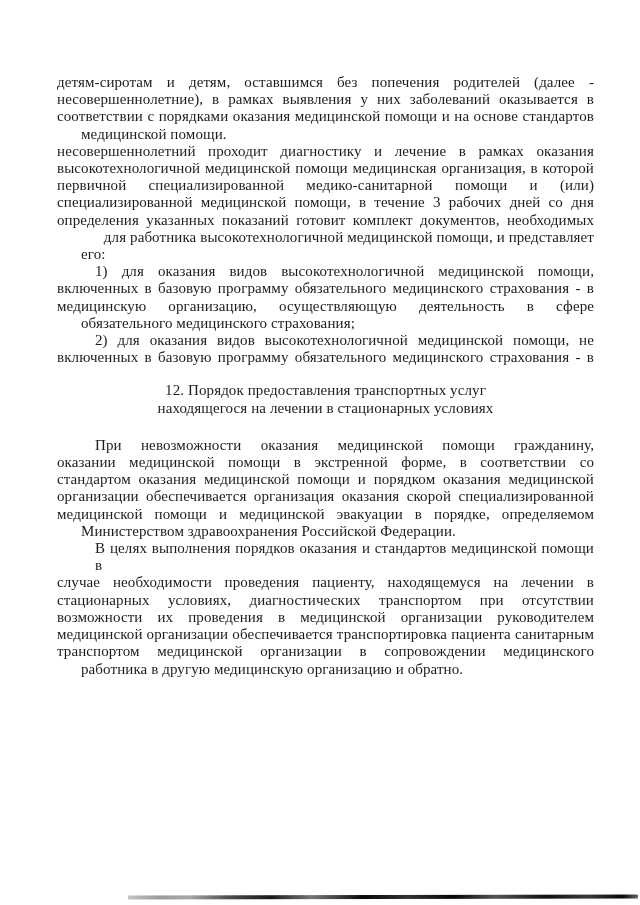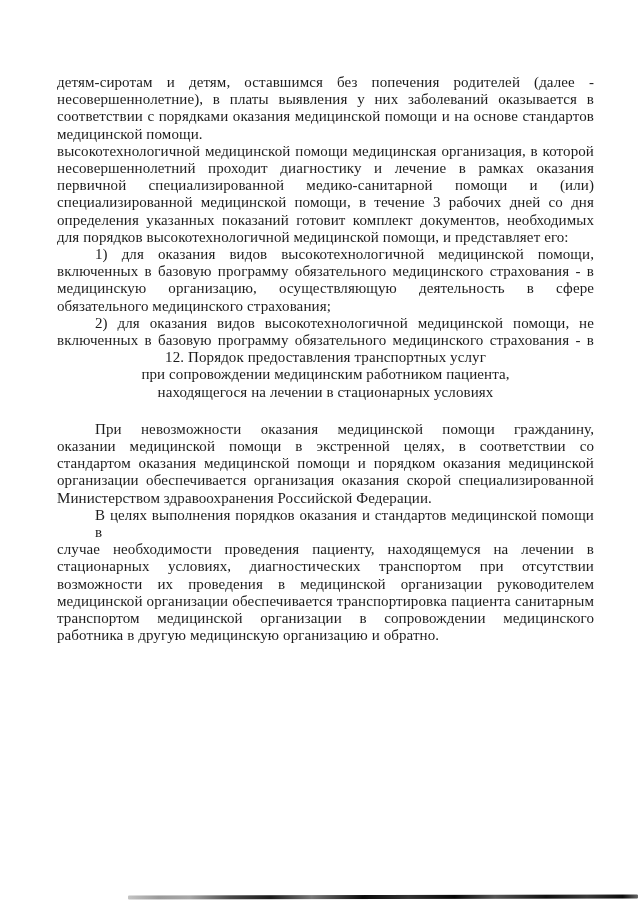--- a/index.html
+++ b/index.html
@@ -24,30 +24,32 @@
     position: absolute;
     left: 57px;
     top: 74px;
     width: 537px;
     font-size: 15px;
     line-height: 17.2px;
     letter-spacing: 0.1px;
   }
   .block { margin: 0; }
   .block.heading {
+    margin-top: 16px;
     margin-bottom: 20px;
   }
   .line { min-height: 17.2px; }
   .line.just {
     text-align: justify;
     text-align-last: justify;
   }
   .line.last {
     text-align: right;
     text-align-last: left;
+    margin-left: 24px;
   }
   .line.center {
     text-align: center;
     text-align-last: center;
   }
   .line.indent { padding-left: 38px; }
   .scan-line {
     position: absolute;
     left: 128px;
     top: 895px;
@@ -63,52 +65,52 @@
     transform: rotate(-0.12deg);
   }
 </style>
 </head>
 <body>
 
 <div class="page">
   <div class="textcol">
       <div class="block paragraph">
         <div class="line just">детям-сиротам и детям, оставшимся без попечения родителей (далее -</div>
-        <div class="line just">несовершеннолетние), в платы выявления у них заболеваний оказывается в</div>
+        <div class="line just">несовершеннолетние), в рамках выявления у них заболеваний оказывается в</div>
         <div class="line just">соответствии с порядками оказания медицинской помощи и на основе стандартов</div>
         <div class="line last">медицинской помощи.</div>
       </div>
       <div class="block paragraph">
+        <div class="line just">несовершеннолетний проходит диагностику и лечение в рамках оказания</div>
         <div class="line just">высокотехнологичной медицинской помощи медицинская организация, в которой</div>
-        <div class="line just">несовершеннолетний проходит диагностику и лечение в рамках оказания</div>
         <div class="line just">первичной специализированной медико-санитарной помощи и (или)</div>
         <div class="line just">специализированной медицинской помощи, в течение 3 рабочих дней со дня</div>
         <div class="line just">определения указанных показаний готовит комплект документов, необходимых</div>
-        <div class="line last">для порядков высокотехнологичной медицинской помощи, и представляет его:</div>
+        <div class="line last">для работника высокотехнологичной медицинской помощи, и представляет его:</div>
       </div>
       <div class="block paragraph">
         <div class="line just indent">1) для оказания видов высокотехнологичной медицинской помощи,</div>
         <div class="line just">включенных в базовую программу обязательного медицинского страхования - в</div>
         <div class="line just">медицинскую организацию, осуществляющую деятельность в сфере</div>
         <div class="line last">обязательного медицинского страхования;</div>
       </div>
       <div class="block paragraph">
         <div class="line just indent">2) для оказания видов высокотехнологичной медицинской помощи, не</div>
         <div class="line just">включенных в базовую программу обязательного медицинского страхования - в</div>
       </div>
       <div class="block heading">
         <div class="line center">12. Порядок предоставления транспортных услуг</div>
-        <div class="line center">при сопровождении медицинским работником пациента,</div>
         <div class="line center">находящегося на лечении в стационарных условиях</div>
       </div>
       <div class="block paragraph">
         <div class="line just indent">При невозможности оказания медицинской помощи гражданину,</div>
-        <div class="line just">оказании медицинской помощи в экстренной целях, в соответствии со</div>
+        <div class="line just">оказании медицинской помощи в экстренной форме, в соответствии со</div>
         <div class="line just">стандартом оказания медицинской помощи и порядком оказания медицинской</div>
         <div class="line just">организации обеспечивается организация оказания скорой специализированной</div>
+        <div class="line just">медицинской помощи и медицинской эвакуации в порядке, определяемом</div>
         <div class="line last">Министерством здравоохранения Российской Федерации.</div>
       </div>
       <div class="block paragraph">
         <div class="line just indent">В целях выполнения порядков оказания и стандартов медицинской помощи в</div>
         <div class="line just">случае необходимости проведения пациенту, находящемуся на лечении в</div>
         <div class="line just">стационарных условиях, диагностических транспортом при отсутствии</div>
         <div class="line just">возможности их проведения в медицинской организации руководителем</div>
         <div class="line just">медицинской организации обеспечивается транспортировка пациента санитарным</div>
         <div class="line just">транспортом медицинской организации в сопровождении медицинского</div>
         <div class="line last">работника в другую медицинскую организацию и обратно.</div>

